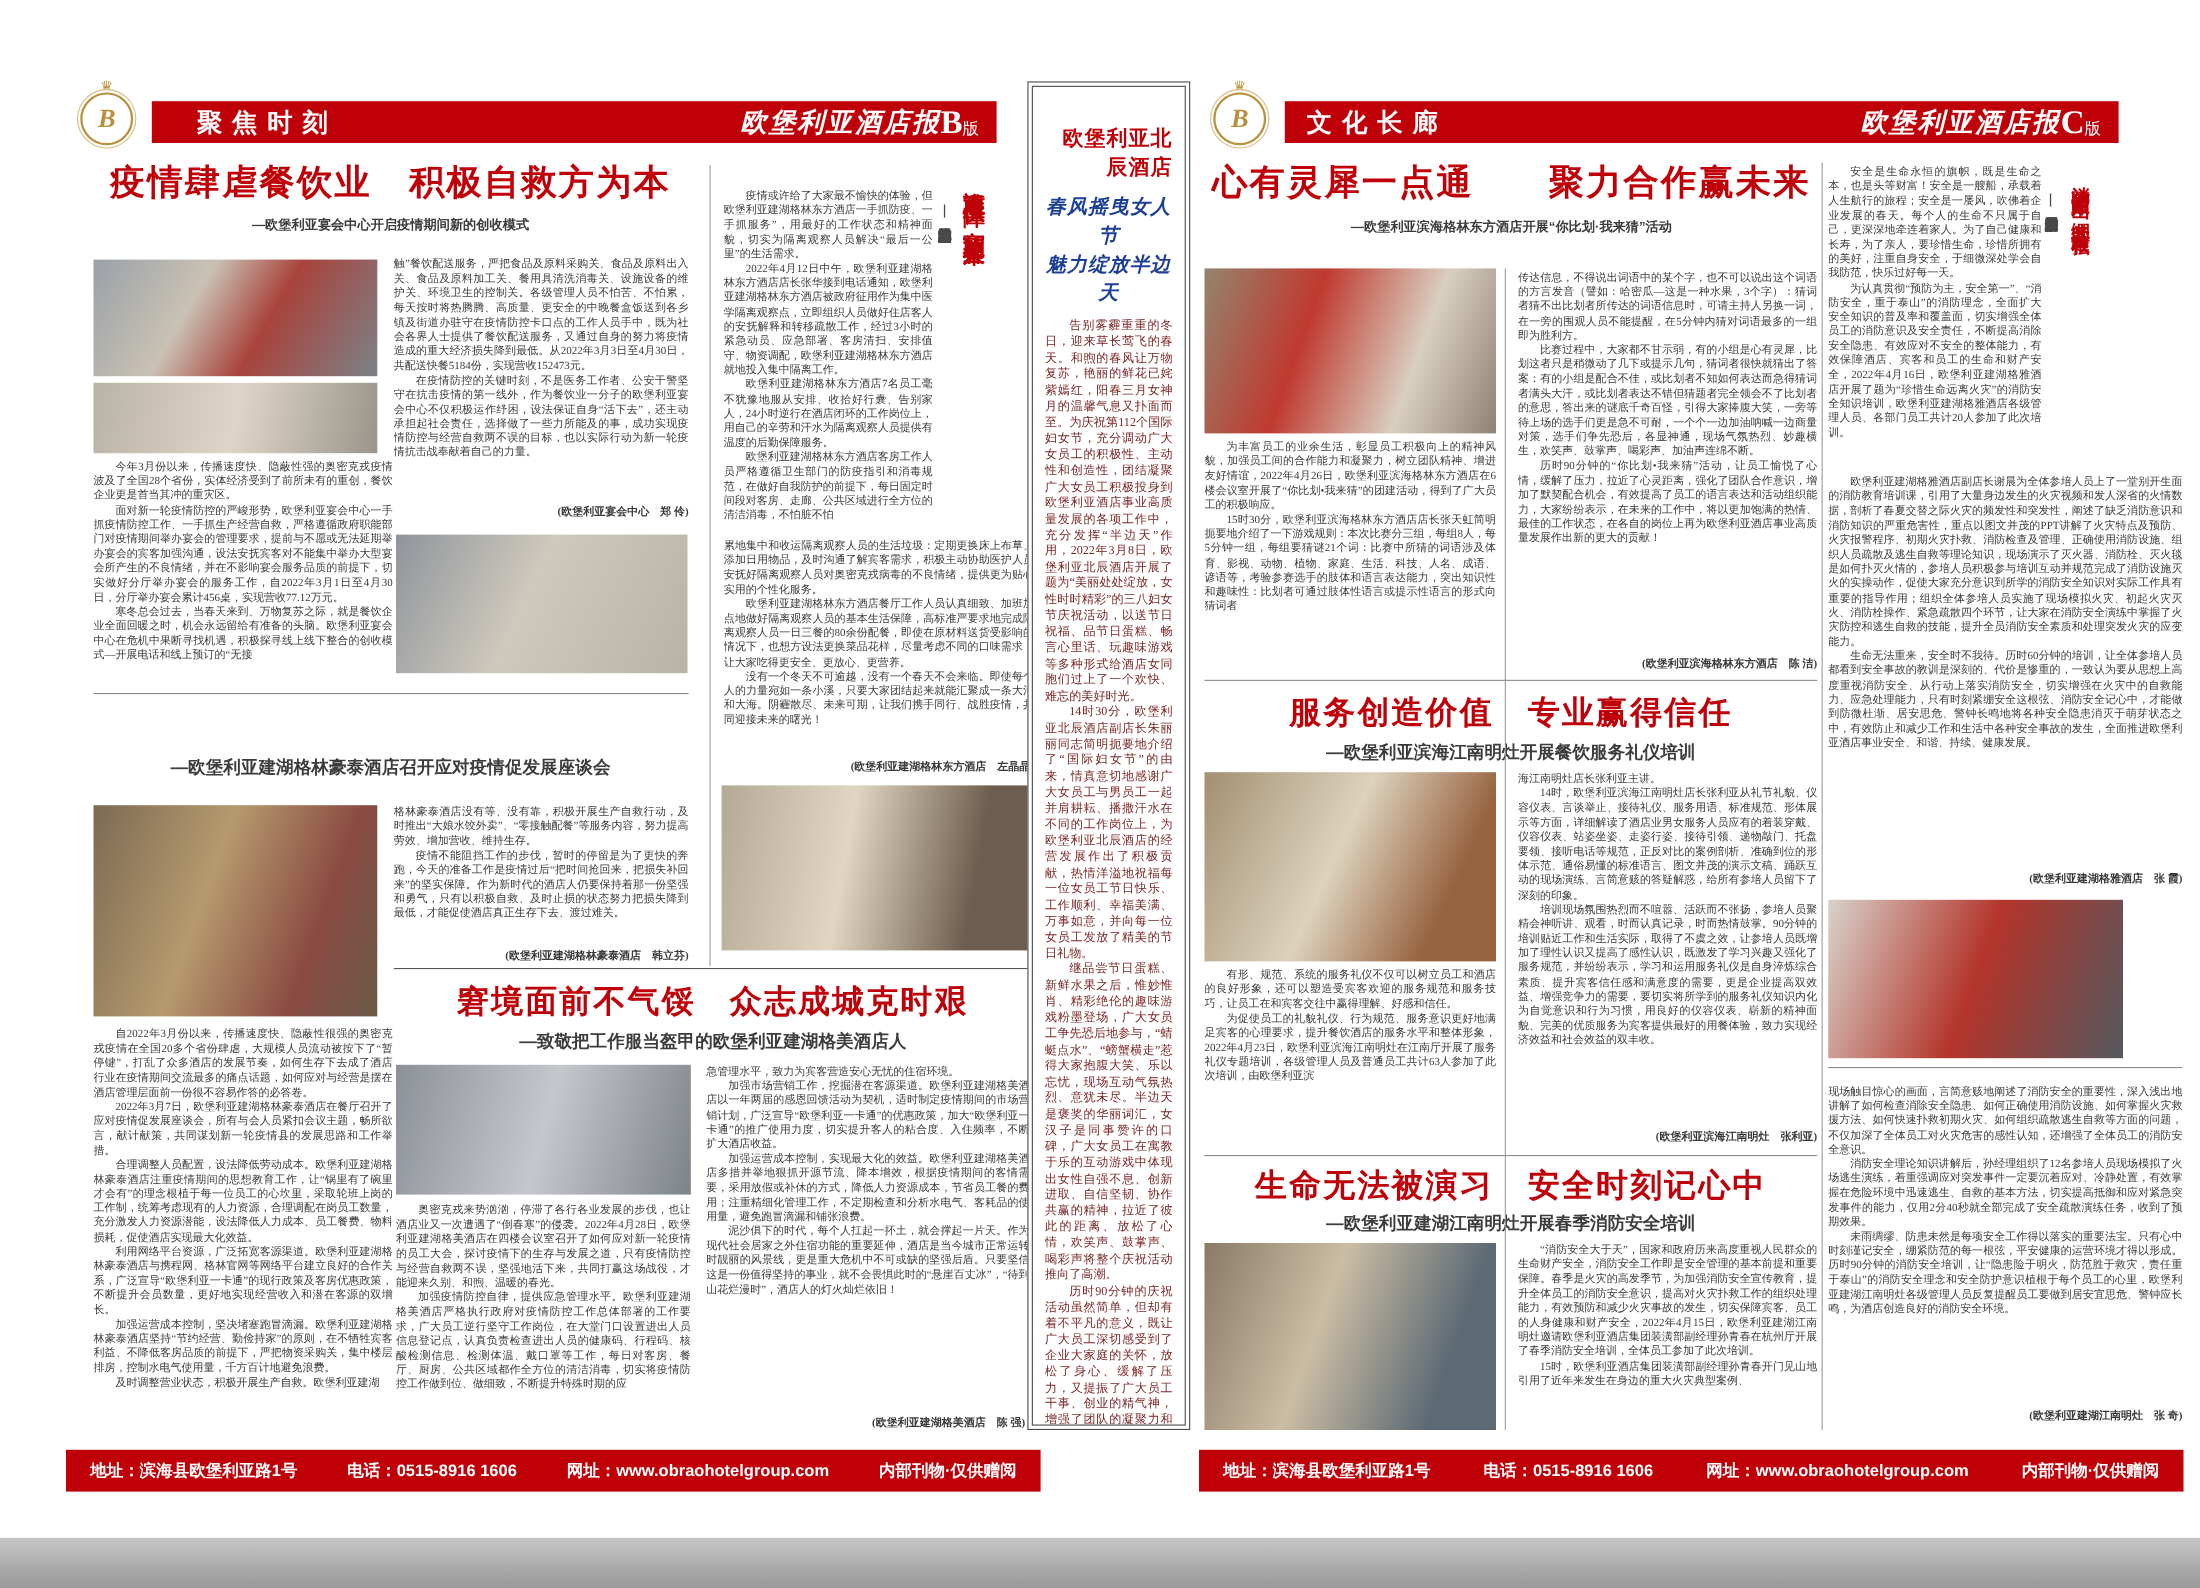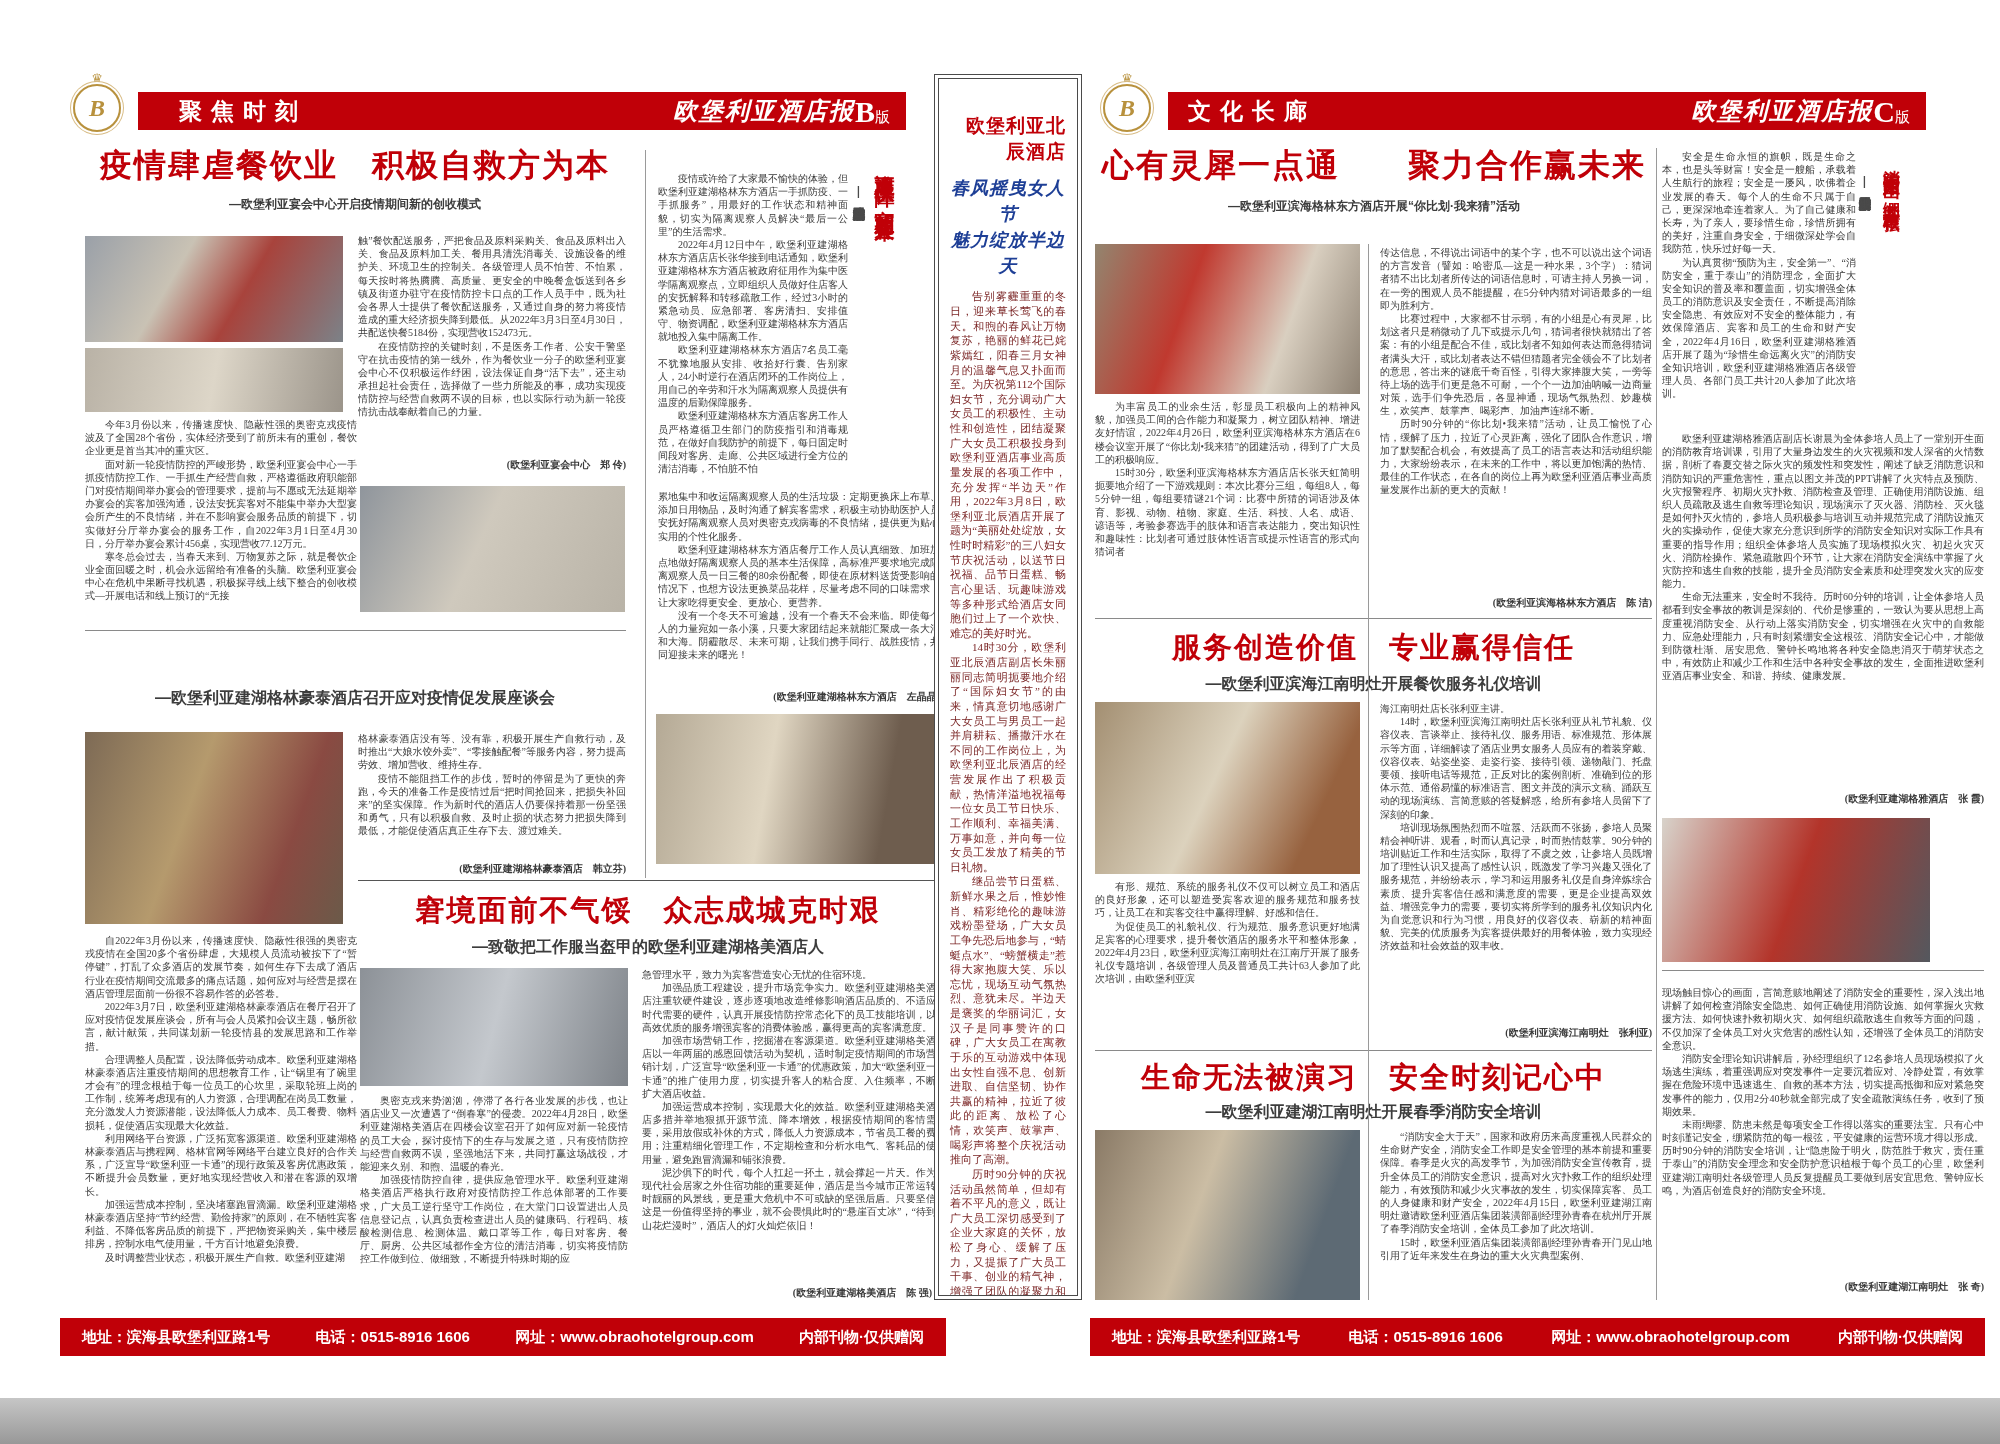--- a/index.html
+++ b/index.html
@@ -137,21 +137,20 @@
       <div style="width:268px;">
         <div class="photo" style="height:118px;background:linear-gradient(105deg,#8c9197,#c4c8cd 50%,#7e8389);"></div>
         <div class="txt" style="height:212px;margin-top:8px;">
             <p>奥密克戎来势汹汹，停滞了各行各业发展的步伐，也让酒店业又一次遭遇了“倒春寒”的侵袭。2022年4月28日，欧堡利亚建湖格美酒店在四楼会议室召开了如何应对新一轮疫情的员工大会，探讨疫情下的生存与发展之道，只有疫情防控与经营自救两不误，坚强地活下来，共同打赢这场战役，才能迎来久别、和煦、温暖的春光。</p>
             <p>加强疫情防控自律，提供应急管理水平。欧堡利亚建湖格美酒店严格执行政府对疫情防控工作总体部署的工作要求，广大员工逆行坚守工作岗位，在大堂门口设置进出人员信息登记点，认真负责检查进出人员的健康码、行程码、核酸检测信息、检测体温、戴口罩等工作，每日对客房、餐厅、厨房、公共区域都作全方位的清洁消毒，切实将疫情防控工作做到位、做细致，不断提升特殊时期的应</p>
           </div>
       </div>
       <div style="flex:1;">
         <div class="txt" style="height:318px;">
             <p class="cont">急管理水平，致力为宾客营造安心无忧的住宿环境。</p>
-            <p>加强品质工程建设，提升市场竞争实力。欧堡利亚建湖格美酒店注重软硬件建设，逐步逐项地改造维修影响酒店品质的、不适应时代需要的硬件，认真开展疫情防控常态化下的员工技能培训，以高效优质的服务增强宾客的消费体验感，赢得更高的宾客满意度。</p>
             <p>加强市场营销工作，挖掘潜在客源渠道。欧堡利亚建湖格美酒店以一年两届的感恩回馈活动为契机，适时制定疫情期间的市场营销计划，广泛宣导“欧堡利亚一卡通”的优惠政策，加大“欧堡利亚一卡通”的推广使用力度，切实提升客人的粘合度、入住频率，不断扩大酒店收益。</p>
             <p>加强运营成本控制，实现最大化的效益。欧堡利亚建湖格美酒店多措并举地狠抓开源节流、降本增效，根据疫情期间的客情需要，采用放假或补休的方式，降低人力资源成本，节省员工餐的费用；注重精细化管理工作，不定期检查和分析水电气、客耗品的使用量，避免跑冒滴漏和铺张浪费。</p>
             <p>泥沙俱下的时代，每个人扛起一抔土，就会撑起一片天。作为现代社会居家之外住宿功能的重要延伸，酒店是当今城市正常运转时靓丽的风景线，更是重大危机中不可或缺的坚强后盾。只要坚信这是一份值得坚持的事业，就不会畏惧此时的“悬崖百丈冰”，“待到山花烂漫时”，酒店人的灯火灿烂依旧！</p>
           </div>
         <div class="sig">(欧堡利亚建湖格美酒店　陈 强)</div>
       </div>
     </div>
   </div>
 
   <div class="abs footbar" style="left:60px;top:1318px;width:886px;">

